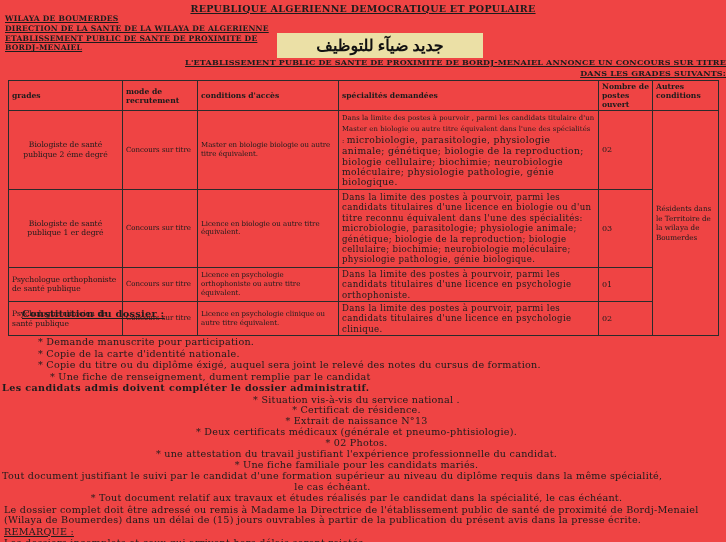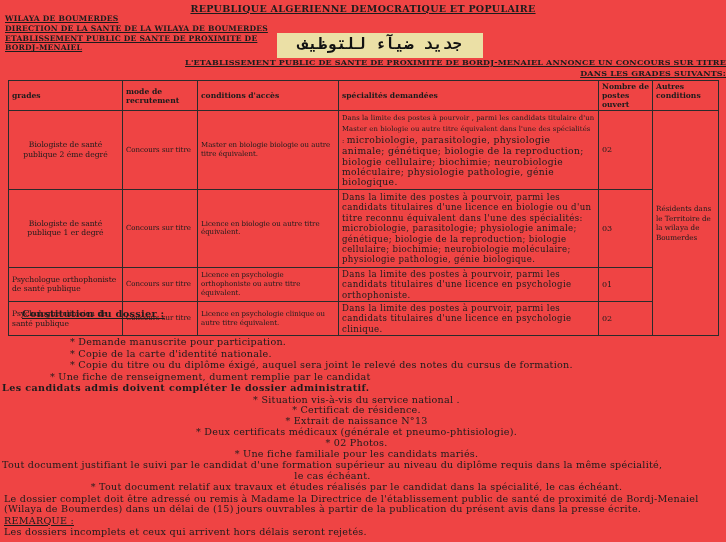--- a/index.html
+++ b/index.html
@@ -20,21 +20,21 @@
     letter-spacing:0.3px; text-decoration:underline;
   }
   .issuer { position:absolute; top:14px; left:5px; }
   .issuer div {
     font-size:7.6px; font-weight:bold; text-decoration:underline;
     line-height:9.8px; letter-spacing:0.2px; white-space:nowrap;
   }
   .stamp {
     position:absolute; left:277px; top:33px; width:206px; height:25px;
     background:#ebe0a6; text-align:center;
-    font-family:Liberation Mono, monospace; font-weight:bold;
+    font-family:Liberation Serif, serif; font-weight:bold;
     font-size:16px; line-height:25px; color:#111; direction:rtl;
   }
   .announce1, .announce2 {
     position:absolute; left:0; right:0; text-align:right;
     font-weight:bold; font-size:8px; text-decoration:underline;
     letter-spacing:0.2px;
   }
   .announce1 { top:57px; }
   .announce2 { top:67.5px; }
 
@@ -63,40 +63,40 @@
   td.spec .big { font-size:9.2px; }
   td.postes { font-size:8px; font-weight:bold; text-align:center; }
   td.autres { font-size:7.2px; text-align:center; line-height:9.4px; }
 
   
   .bottom { position:absolute; top:308px; left:0; width:722px; font-size:9.6px; letter-spacing:0.25px; }
   .constitution {
     margin-left:22px; margin-bottom:17px;
     font-size:9.8px; font-weight:bold; text-decoration:underline;
   }
-  .l1-item { padding-left:70px; line-height:11.5px; white-space:nowrap; }
+  .l1-item { padding-left:38px; line-height:11.5px; white-space:nowrap; }
   .l1-item.less-indent { padding-left:50px; }
   .admitted { margin-left:2px; font-weight:bold; line-height:12.5px; letter-spacing:0.4px; }
   .l2-item { text-indent:-9px; line-height:10.9px;text-align:center; }
   .l2-item.item-long { max-width:665px; }
   .marker { display:inline; }
   .submission { margin-left:4px; margin-top:1px; width:702px; line-height:10.6px; }
   .remark-h { margin-left:4px; line-height:11px; text-decoration:underline; }
   .remark-t { margin-left:4px; line-height:11px; }
 </style>
 </head>
 <body>
 
 <div class="page">
 
   <div class="doc-title">REPUBLIQUE ALGERIENNE DEMOCRATIQUE ET POPULAIRE</div>
 
   <div class="issuer">
     <div>WILAYA DE BOUMERDES</div>
-    <div>DIRECTION DE LA SANTE  DE LA WILAYA DE BOUMERDES</div>
+    <div>DIRECTION DE LA SANTE  DE LA WILAYA DE ALGERIENNE</div>
     <div>ETABLISSEMENT PUBLIC DE SANTE DE PROXIMITE DE</div>
     <div>BORDJ-MENAIEL</div>
   </div>
 
   <div class="stamp">جديد ضيآء للتوظيف</div>
 
   <div class="announce1">L'ETABLISSEMENT PUBLIC DE SANTE DE PROXIMITE DE BORDJ-MENAIEL ANNONCE UN CONCOURS SUR TITRE</div>
   <div class="announce2">DANS LES GRADES SUIVANTS:</div>
 
   <table class="grades">
@@ -157,20 +157,21 @@
     <div class="l1-item"><span class="marker">*</span> <span>Copie du titre ou du diplôme éxigé, auquel sera joint le relevé des notes du cursus de formation.</span></div>
     <div class="l1-item less-indent"><span class="marker">*</span> <span>Une fiche de renseignement, dument remplie par le candidat</span></div>
 
     <div class="admitted">Les candidats admis doivent compléter le dossier administratif.</div>
 
     <div class="l2-item"><span class="marker">*</span> <span>Situation vis-à-vis du service national .</span></div>
     <div class="l2-item"><span class="marker">*</span> <span>Certificat de résidence.</span></div>
     <div class="l2-item"><span class="marker">*</span> <span>Extrait de naissance N°13</span></div>
     <div class="l2-item"><span class="marker">*</span> <span>Deux certificats médicaux (générale et pneumo-phtisiologie).</span></div>
     <div class="l2-item"><span class="marker">*</span> <span>02 Photos.</span></div>
+    <div class="l2-item"><span class="marker">*</span> <span>une attestation du travail justifiant l'expérience professionnelle du candidat.</span></div>
     <div class="l2-item"><span class="marker">*</span> <span>Une fiche familiale pour les candidats mariés.</span></div>
     <div class="l2-item item-long"><span class="marker">*</span> <span>Tout document justifiant le suivi par  le candidat d'une formation supérieur au niveau du diplôme requis dans la même spécialité, le cas échéant.</span></div>
     <div class="l2-item"><span class="marker">*</span> <span>Tout document relatif aux travaux et études réalisés par le candidat dans la spécialité, le cas échéant.</span></div>
 
     <div class="submission">Le dossier complet doit être adressé ou remis à Madame la Directrice de l'établissement public de santé de proximité de Bordj-Menaiel  (Wilaya de Boumerdes) dans un délai de (15) jours ouvrables à partir de la publication du  présent avis dans la presse écrite.</div>
     <div class="remark-h">REMARQUE :</div>
     <div class="remark-t">Les dossiers incomplets et ceux qui arrivent hors délais seront rejetés.</div>
   </div>
 
 </div>

